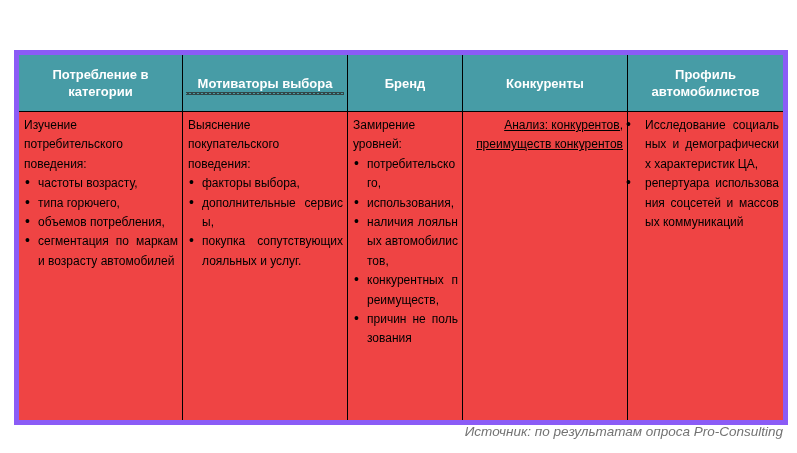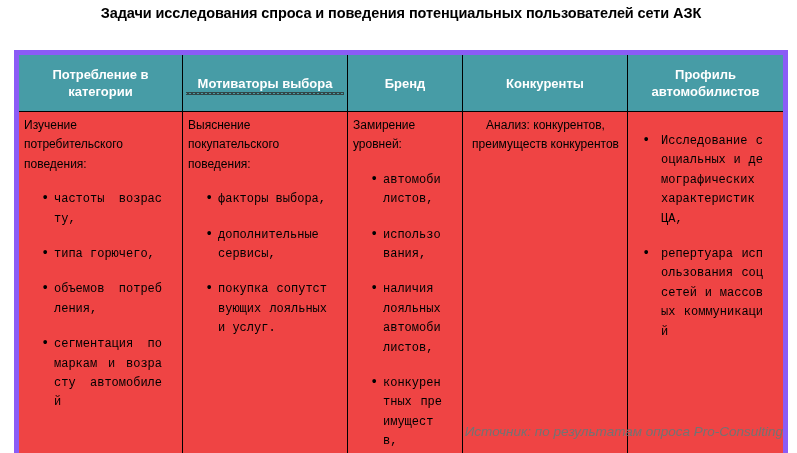--- a/index.html
+++ b/index.html
@@ -115,22 +115,21 @@
     list-style: none;
     margin: 0;
     padding: 0;
   }
   ul.cell-list > li {
     position: relative;
     padding-left: 14px;
     text-align: justify;
     text-justify: inter-word;
     word-break: break-all;
-    margin: 16px;
-    font-family: Liberation Mono, monospace;
+    margin: 0;
   }
   ul.cell-list > li::before {
     content: "\2022";
     position: absolute;
     left: 1px;
     top: -1px;
     font-size: 14px;
     line-height: 19.4px;
   }
 
@@ -140,43 +139,43 @@
   }
   td.col-profile ul.cell-list > li {
     padding-left: 12px;
   }
   td.col-profile ul.cell-list > li::before {
     left: -7px;
   }
 
   
   .plain-block {
-    text-align: center;
+    text-align: right;
     word-break: break-word;
+    text-decoration: underline;
   }
 
   
   .source-note {
     position: absolute;
     right: 14px;
     top: 424px;
     font-size: 13.5px;
     font-style: italic;
     font-weight: normal;
     color: #737373;
     text-align: right;
     white-space: nowrap;
   }
 </style>
 </head>
 <body>
 
 <div id="slide">
 
-  <div class="slide-title">Задачи исследования спроса и поведения потенциальных пользователей сети АЗК</div>
 
   <div class="table-wrap">
     <table class="matrix">
       <colgroup>
         <col style="width:166px">
         <col style="width:165px">
         <col style="width:115px">
         <col style="width:165px">
         <col style="width:158px">
       </colgroup>
@@ -217,21 +216,21 @@
             <ul class="cell-list">
                 <li>факторы выбора,</li>
                 <li>дополнительные сервисы,</li>
                 <li>покупка сопутствующих лояльных и услуг.</li>
               </ul>
           </td>
 
           <td>
             <div class="cell-lead">Замирение уровней:</div>
             <ul class="cell-list">
-                <li>автомобилистов,</li>
+                <li>потребительского,</li>
                 <li>использования,</li>
                 <li>наличия лояльных автомобилистов,</li>
                 <li>конкурентных преимуществ,</li>
                 <li>причин не пользования</li>
               </ul>
           </td>
 
           <td>
             <div class="cell-lead plain-block">Анализ: конкурентов, преимуществ конкурентов</div>
             <ul class="cell-list"></ul>

